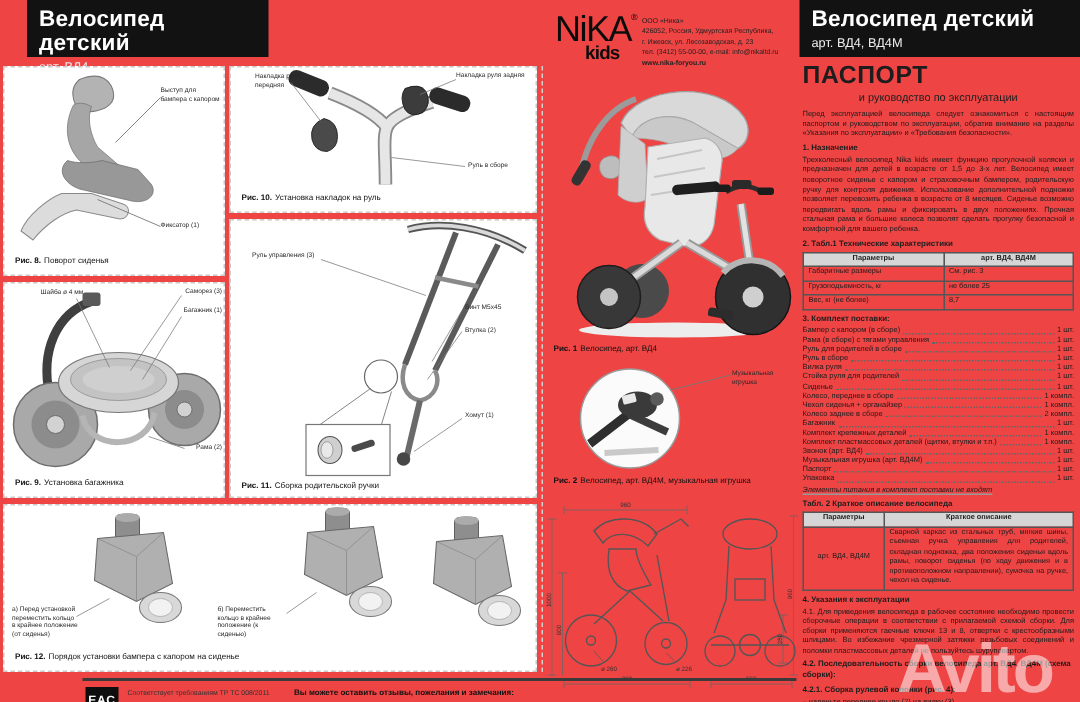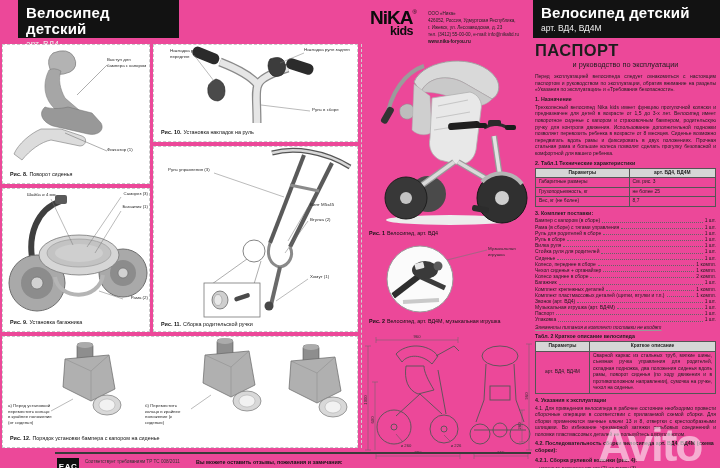--- a/index.html
+++ b/index.html
@@ -1,32 +1,32 @@
 <!DOCTYPE html>
 <html><head>
 <meta charset="utf-8">
 <style>
   html,body{margin:0;padding:0;background:#e9e9e9;}
-  #page{position:relative;width:720px;height:468px;background:#ec4899;overflow:hidden;
+  #page{position:relative;width:720px;height:468px;background:#ef4444;overflow:hidden;
         font-family:"Liberation Sans","DejaVu Sans",sans-serif;color:#1c1c1c;}
   
   .blackhdr{position:absolute;background:#121212;color:#fff;padding:5px 8px 0 8px;box-sizing:border-box;}
   .blackhdr .t{font-size:15px;font-weight:bold;letter-spacing:.2px;line-height:1.05;}
   .blackhdr .s{font-size:8.5px;margin-top:2px;color:#eee;}
   
   .fig-box{position:absolute;border:1px dashed #c9c9c9;background:#fff;box-sizing:border-box;}
   .fig-caption{position:absolute;font-size:5.4px;color:#111;white-space:nowrap;}
   .fig-caption b{margin-right:2px;}
   .fig-label{position:absolute;font-size:4.4px;line-height:1.25;color:#2a2a2a;}
   .fig-label.r{text-align:right;}
   svg{position:absolute;left:0;top:0;}
   
   .divider-v{position:absolute;border-left:1px dashed #cfcfcf;}
   .logo{position:absolute;color:#0c0c0c;line-height:.85;}
-  .logo .big{font-size:19px;font-weight:700;letter-spacing:-1px;}
+  .logo .big{font-size:24px;font-weight:400;letter-spacing:-1px;}
   .logo .reg{font-size:6px;vertical-align:top;}
   .logo .kids{font-size:12.5px;font-weight:800;margin:0 0 0 20px;letter-spacing:-.5px;}
   .company{position:absolute;font-size:4.6px;line-height:1.5;color:#222;}
   .company .www{font-weight:bold;}
   
   .col-right{position:absolute;left:535px;top:42px;width:181px;font-size:5px;line-height:1.32;
              text-align:justify;color:#1d1d1d;}
   .passport-title{font-size:16.5px;font-weight:bold;letter-spacing:.4px;text-align:left;line-height:1;}
   .passport-sub{font-size:7.3px;text-align:center;margin:1px 0 4px 0;}
   .h{font-weight:bold;font-size:5.3px;text-align:left;margin:3px 0 1px 0;}

